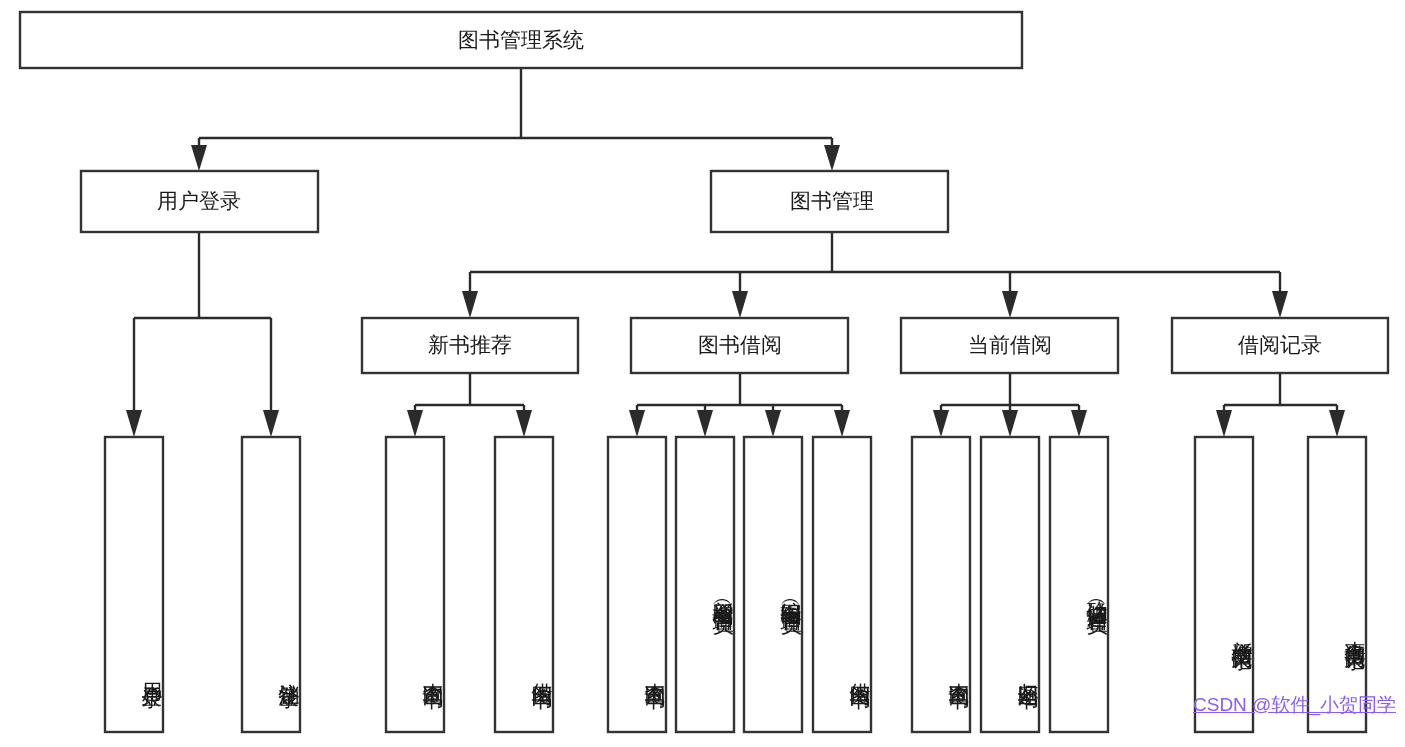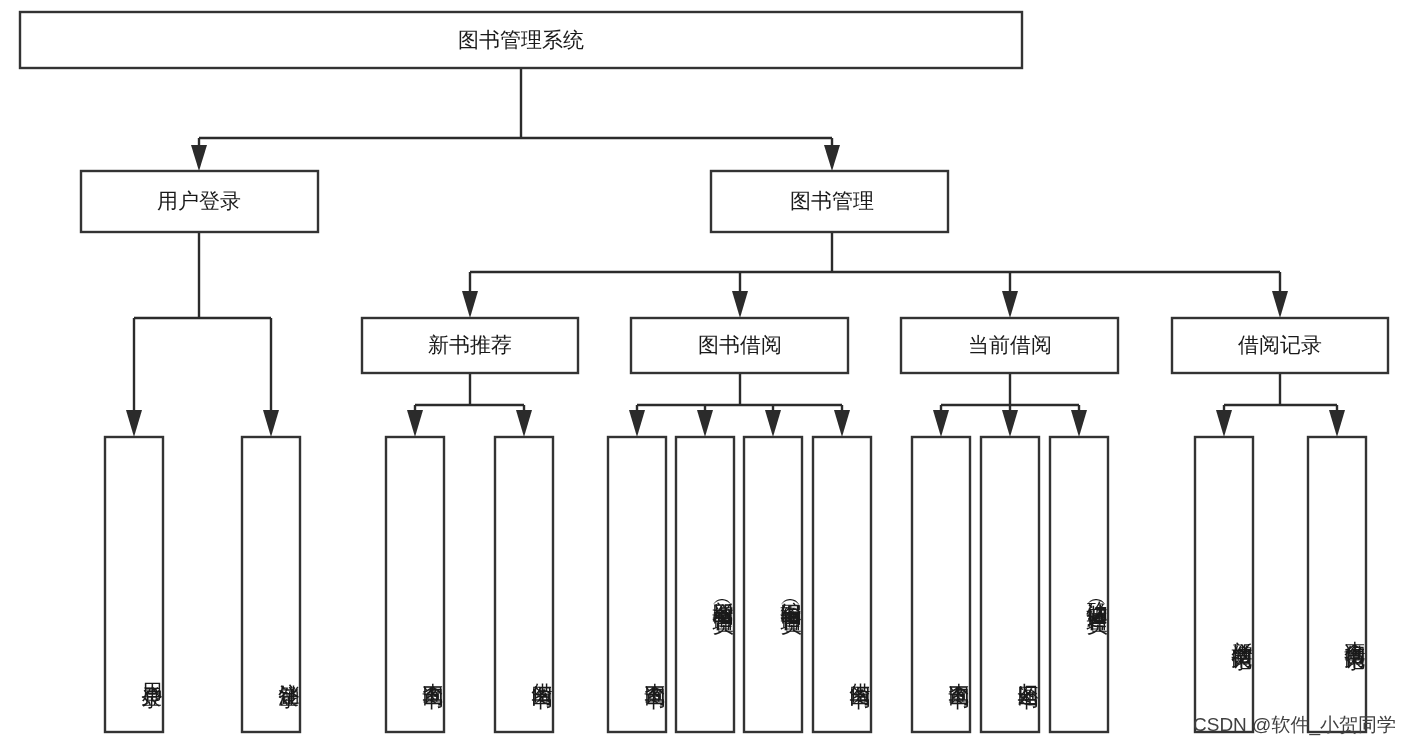--- a/index.html
+++ b/index.html
@@ -60,24 +60,25 @@
     white-space: nowrap;
     display: flex;
     justify-content: center;
     align-items: flex-start;
     pointer-events: none;
   }
   .watermark {
     position: absolute;
     font-family: "Liberation Sans", "DejaVu Sans", sans-serif;
     font-size: 19px;
-    color: #404040;
+    color: #8b5cf6;
     white-space: nowrap;
     left: 1193px;
-    top: 712px;
+    top: 692px;
+    text-decoration: underline;
   }
 </style>
 </head>
 <body>
 
 <div id="diagram-root">
 
   <svg id="diagram-svg" viewBox="0 0 1405 747">
     <defs></defs>
 

